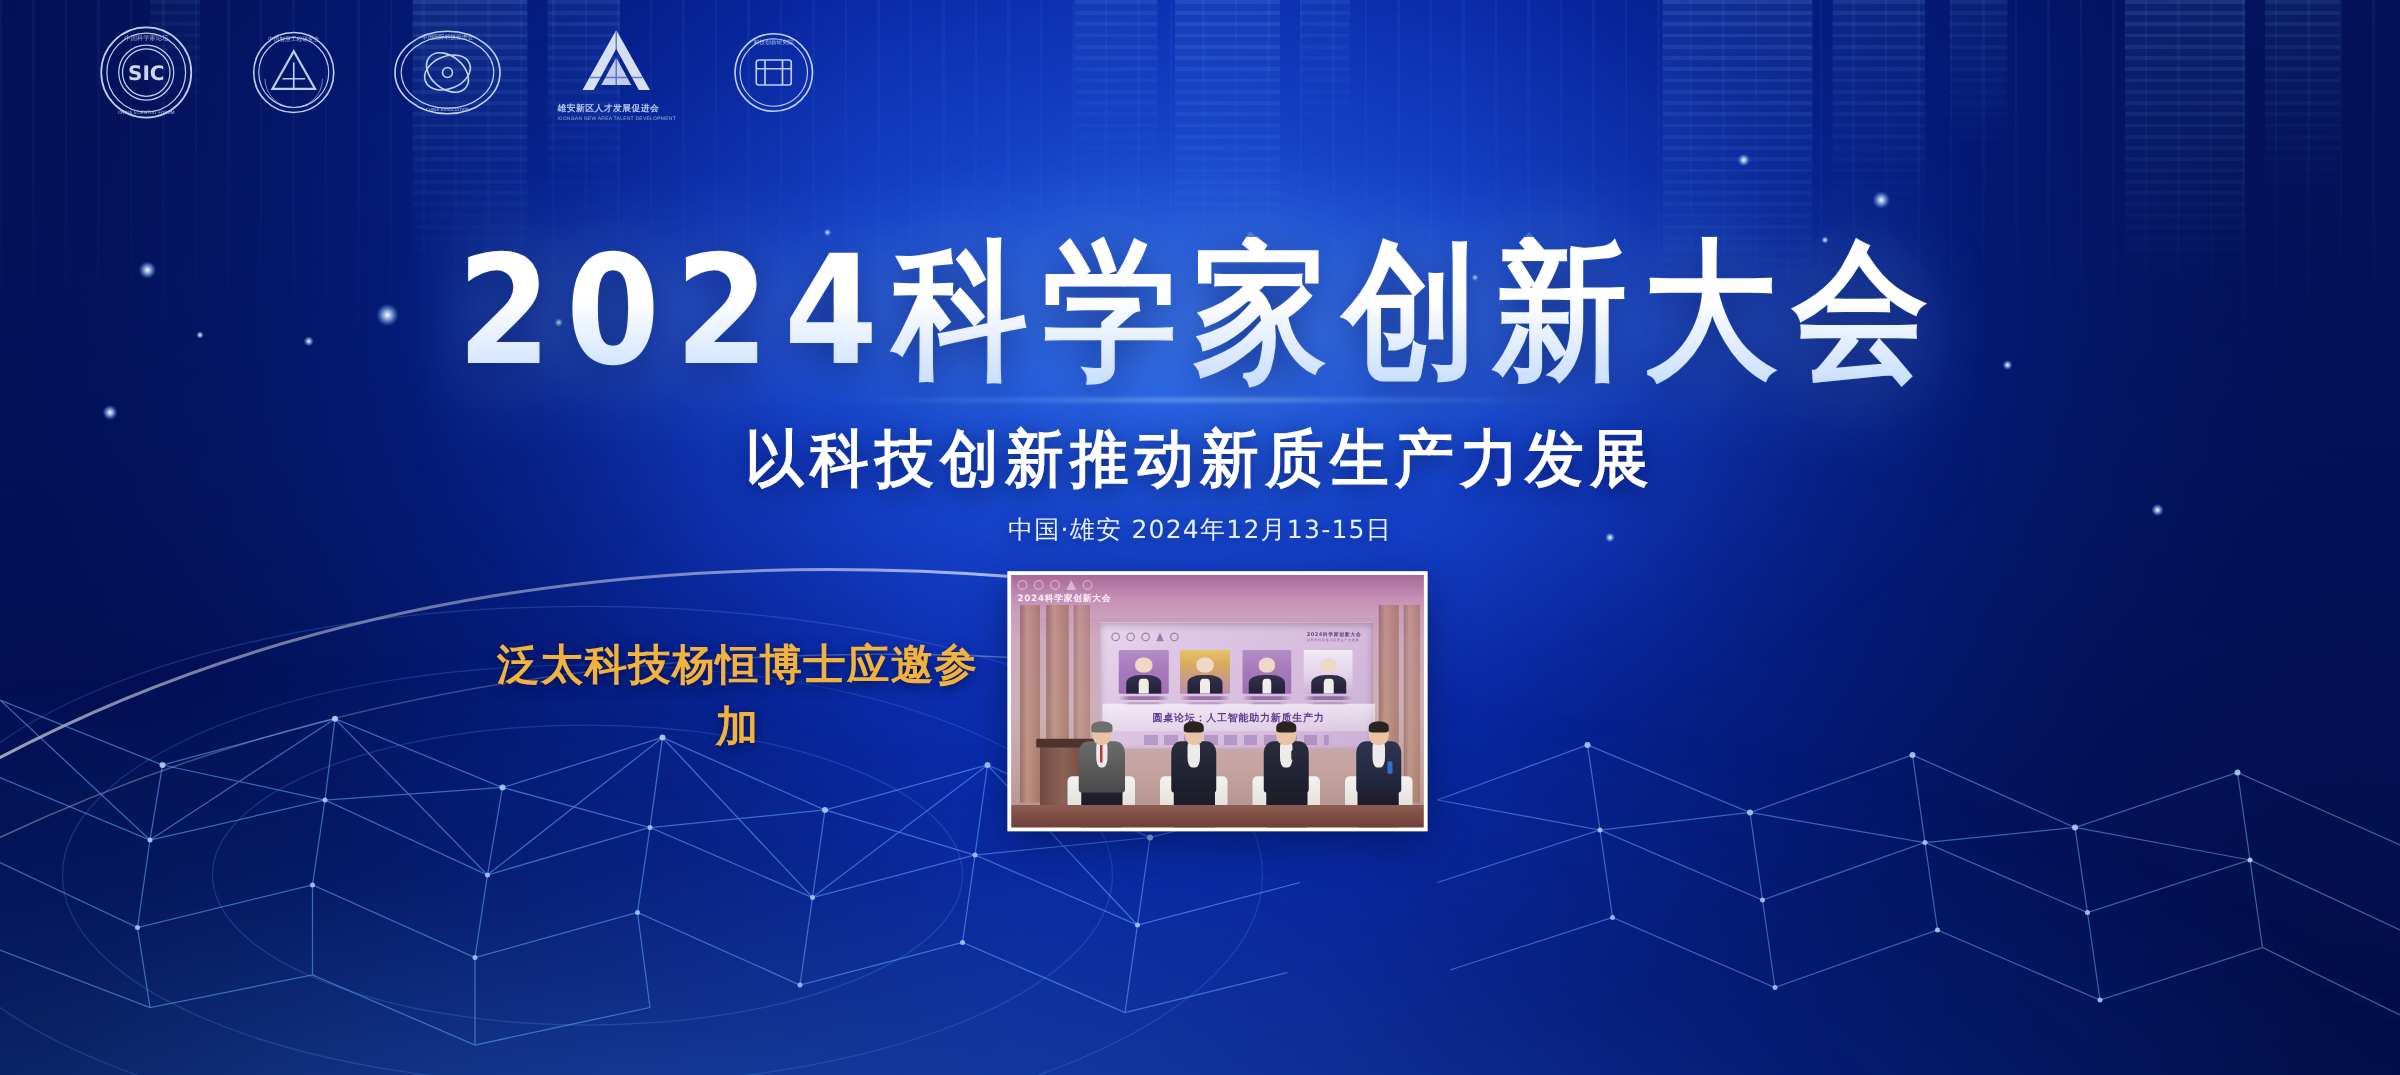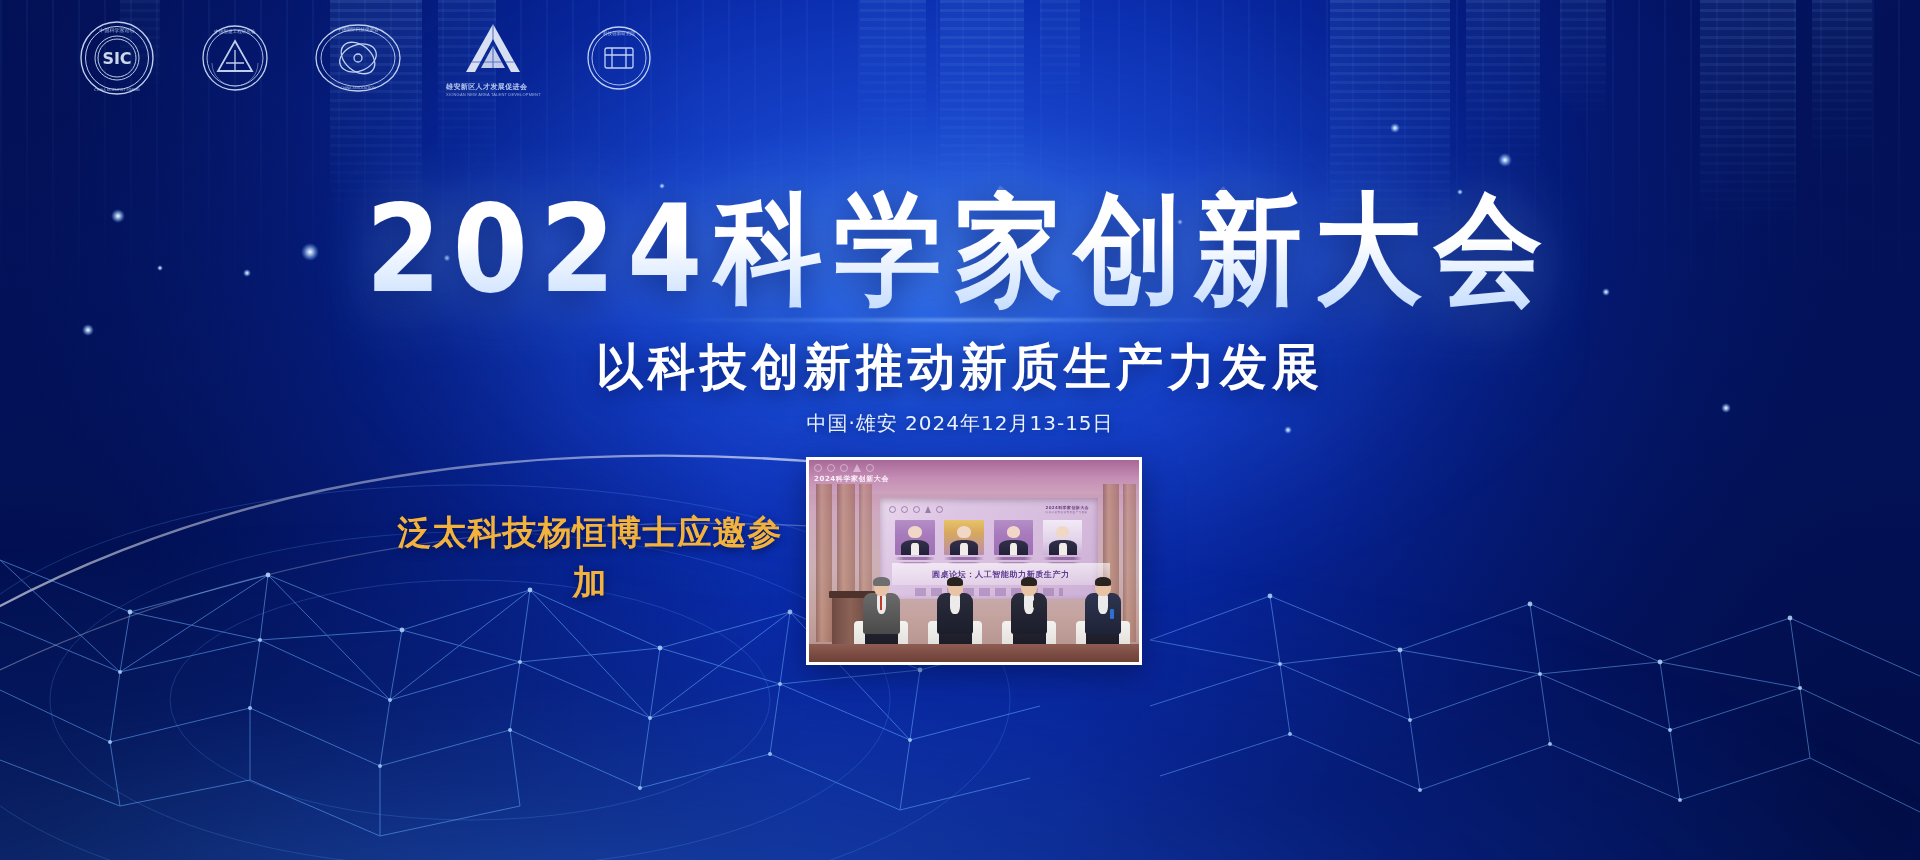--- a/index.html
+++ b/index.html
@@ -198,21 +198,21 @@
   }
   .p-name{
     margin-top:2px;width:100%;height:3px;
     background:linear-gradient(to right, rgba(108,60,130,0), rgba(108,60,130,.6) 22%, rgba(108,60,130,.6) 78%, rgba(108,60,130,0));
   }
   .p-name2{
     margin-top:2px;width:86%;height:2px;
     background:linear-gradient(to right, rgba(108,60,130,0), rgba(108,60,130,.42) 20%, rgba(108,60,130,.42) 80%, rgba(108,60,130,0));
   }
   .scr-band{
-    position:absolute;left:12px;bottom:14%;width:100%;height:22%;
+    position:absolute;left:2px;bottom:14%;width:100%;height:22%;
     background:linear-gradient(to bottom, rgba(255,255,255,.62), rgba(255,255,255,.28));
     text-decoration:underline;
   }
   .scr-band-text{
     position:absolute;left:0;top:0;width:100%;height:100%;
     display:flex;align-items:center;justify-content:center;
     font-size:8px;font-weight:700;color:#5b3b92;letter-spacing:.6px;
     font-family:"DejaVu Sans",sans-serif;
     white-space:nowrap;overflow:hidden;
   }

